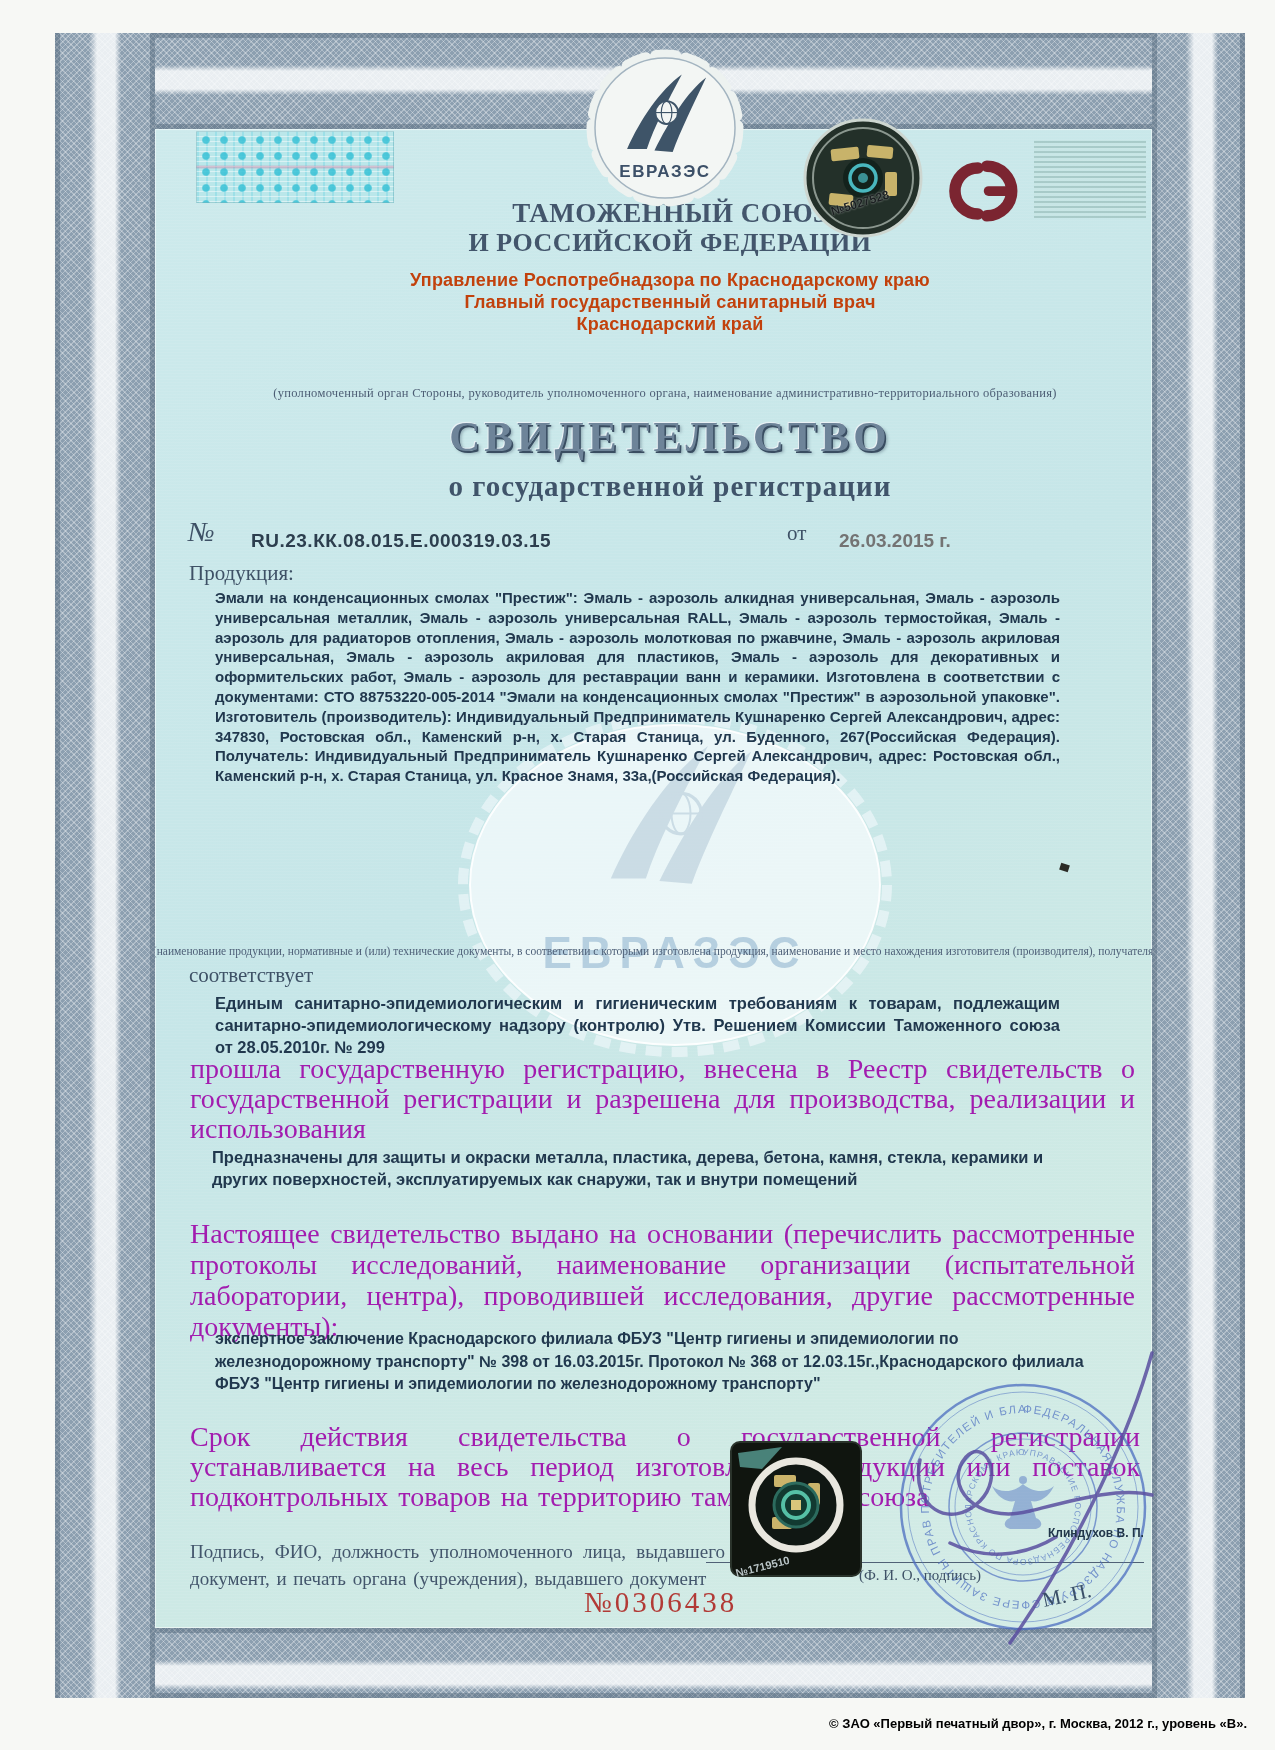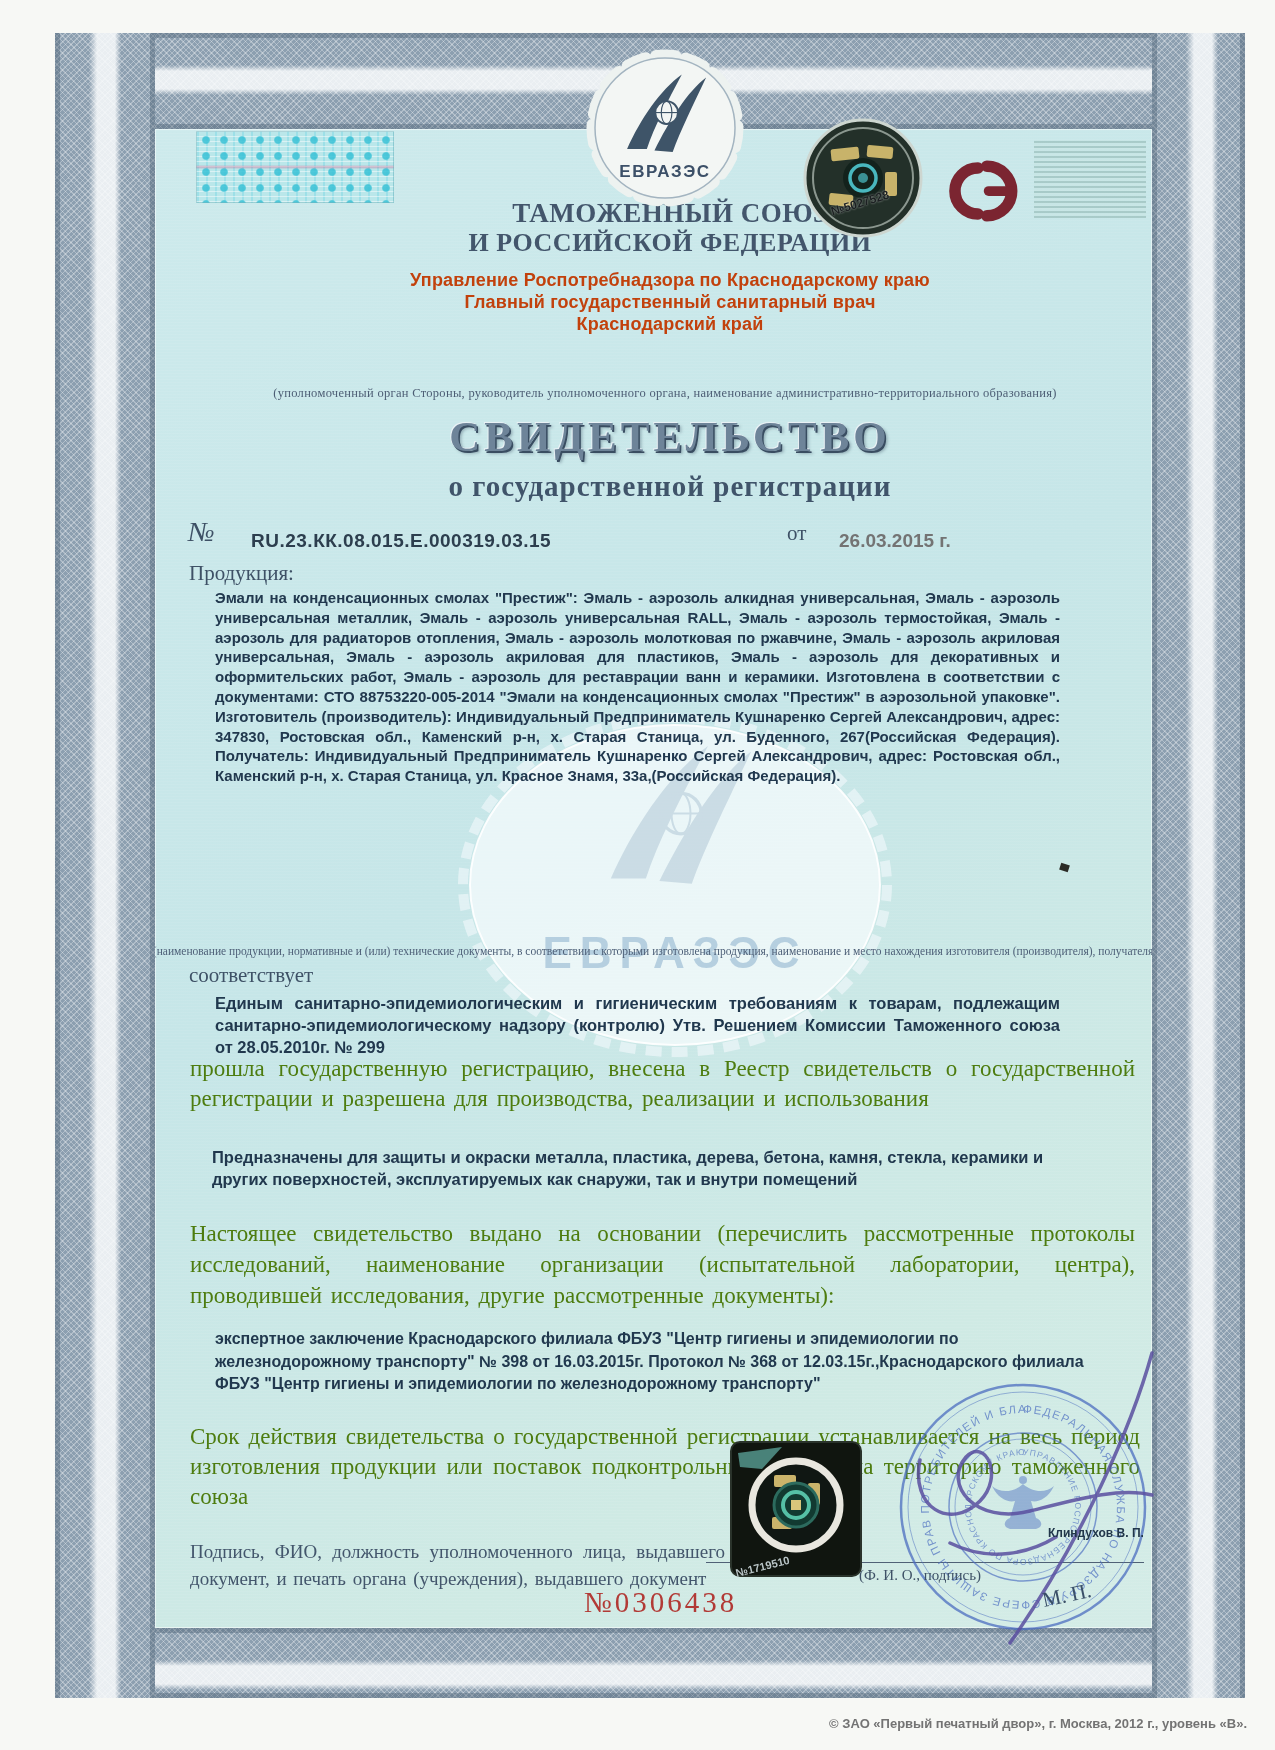--- a/index.html
+++ b/index.html
@@ -48,36 +48,36 @@
       font-weight:bold;color:#2c3e4e;letter-spacing:.5px;}
   .from-label{left:787px;top:521px;font-size:21px;}
   .date{left:839px;top:530px;font-family:"Liberation Sans",sans-serif;font-size:19px;font-weight:bold;color:#737373;}
   .sec-label{font-size:21px;color:#3e5166;}
   .prod-label{left:189px;top:561px;}
   .sans-body{font-family:"Liberation Sans",sans-serif;color:#21384e;text-align:justify;}
   .prod-body{left:215px;top:588px;width:845px;font-size:15px;line-height:19.8px;font-weight:bold;}
   .cap2{left:130px;top:945px;width:1050px;font-size:11.5px;color:#4e6078;}
   .conform-label{left:189px;top:963px;}
   .conform-body{left:215px;top:992px;width:845px;font-size:16.5px;line-height:22px;font-weight:bold;}
-  .big-para{font-size:23px;line-height:30px;color:#4d7c0f;text-align:justify;text-align-last:left;word-spacing:3px;}
+  .big-para{font-size:28px;line-height:30px;color:#a21caf;text-align:justify;text-align-last:left;word-spacing:3px;}
   .para-reg{left:190px;top:1054px;width:945px;}
   .note-reg{left:212px;top:1146px;width:845px;font-size:16.5px;line-height:22px;font-weight:bold;text-align:left;}
   .para-basis{left:190px;top:1218px;width:945px;line-height:31px;}
   .basis-details{left:215px;top:1328px;width:890px;font-size:16px;line-height:22.5px;font-weight:bold;text-align:left;}
   .para-valid{left:190px;top:1422px;width:950px;}
   .sig-text{left:190px;top:1538px;width:535px;font-size:19px;line-height:27px;color:#43566c;
       text-align:justify;text-align-last:left;word-spacing:2px;}
   .signer{left:1048px;top:1526px;font-family:"Liberation Sans",sans-serif;font-size:12px;
       font-weight:bold;color:#21364a;z-index:7;}
   .sig-line{left:706px;top:1562px;width:438px;border-top:1.5px solid #4f6176;z-index:3;}
   .fio-cap{left:800px;top:1567px;width:240px;font-size:15px;color:#3e5166;z-index:5;}
   .mp{left:1042px;top:1583px;font-size:21px;color:#3a4f68;transform:rotate(-12deg);z-index:7;}
   .serial-red{left:584px;top:1586px;font-size:29px;color:#b23a36;letter-spacing:3px;z-index:5;}
   .footer{right:28px;top:1716px;font-family:"Liberation Sans",sans-serif;font-size:13px;
-      font-weight:bold;color:#737373;z-index:2;}
+      font-weight:bold;color:#000000;z-index:2;}
   
   .badge{left:585px;top:44px;width:160px;height:178px;z-index:6;}
   .foil{left:196px;top:131px;width:196px;height:70px;z-index:5;opacity:.9;
      border:1px solid rgba(110,170,180,.45);
      background-color:#b9e7ea;
      background-image:
        linear-gradient(to bottom, transparent 47%, rgba(200,90,140,.35) 49% 51%, transparent 53%),
        radial-gradient(circle 7px at 9px 8px, rgba(40,190,212,.85) 0 3.2px, rgba(40,190,212,0) 4.5px),
        repeating-linear-gradient(0deg, rgba(255,255,255,.5) 0 1px, transparent 1px 5px),
        repeating-linear-gradient(90deg, rgba(120,215,228,.5) 0 2px, transparent 2px 9px);

